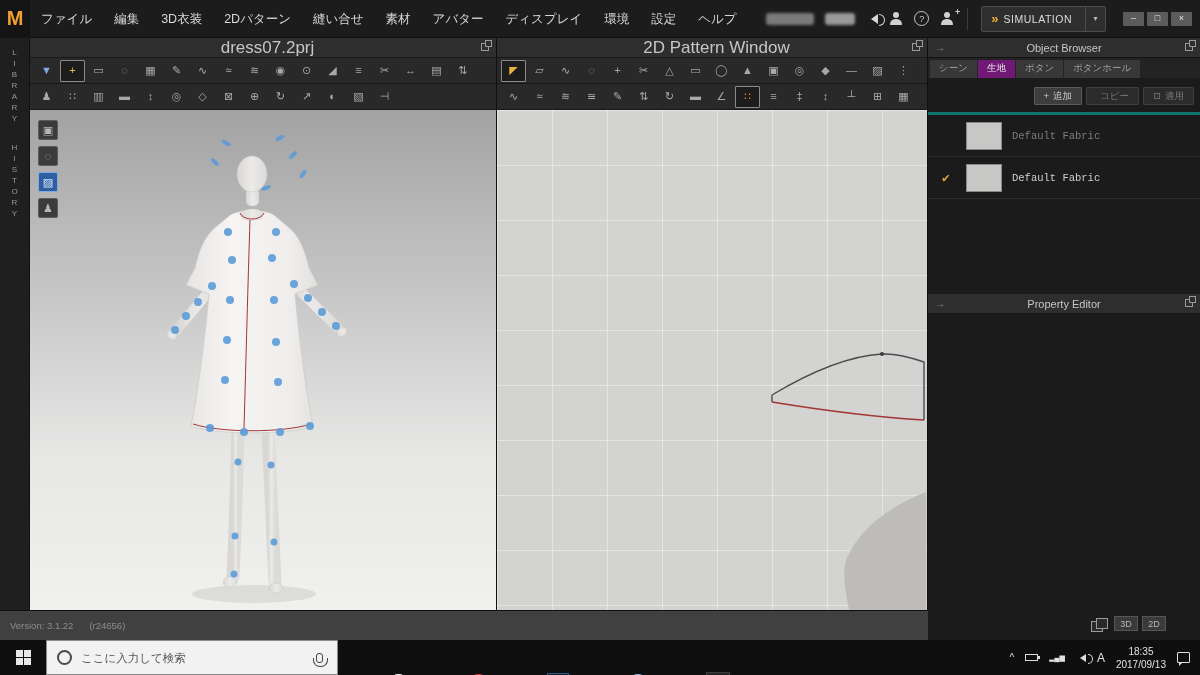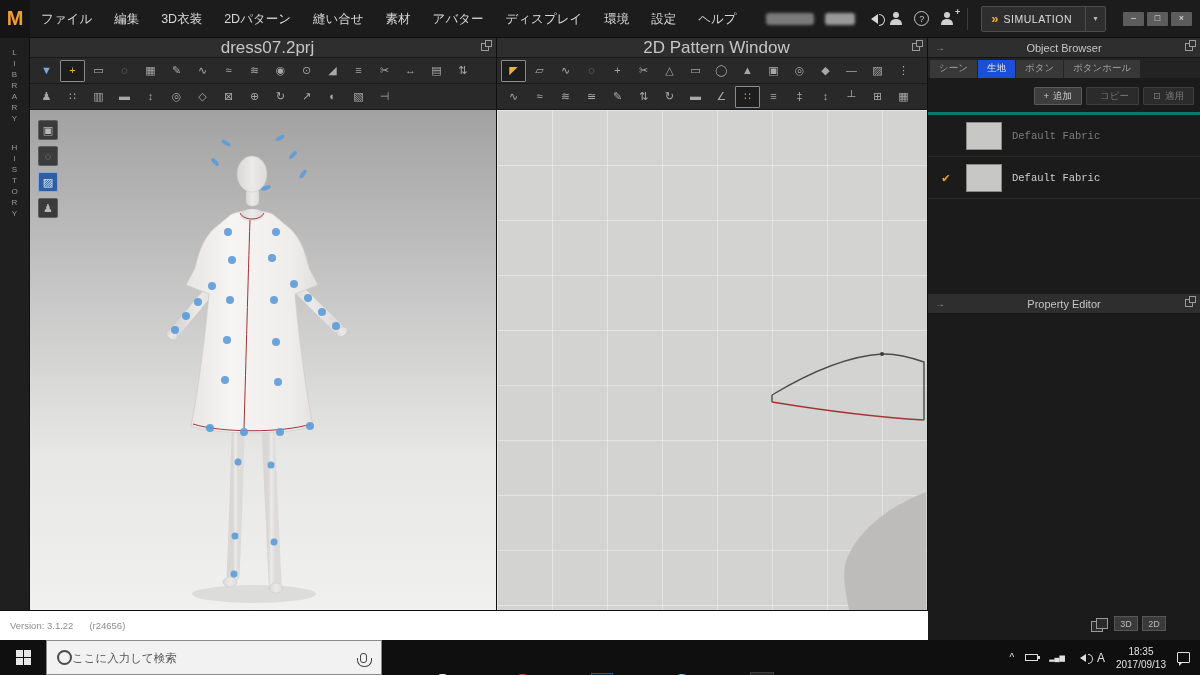--- a/index.html
+++ b/index.html
@@ -68,31 +68,31 @@
   .vbtn { width:20px; height:20px; background:#3b3b3b; border:1px solid #5c5c5c; border-radius:2px;
           color:#b8b8b8; font-size:11px; display:flex; align-items:center; justify-content:center; }
   .vbtn.active { background:#2f5f9e; border-color:#7fabe0; color:#d5e7ff; }
   
   .pattern-area { position:relative; height:530px; overflow:hidden; background:#d3d3d1;
     background-image:linear-gradient(rgba(255,255,255,.38) 1px, transparent 1px),
                      linear-gradient(90deg, rgba(255,255,255,.38) 1px, transparent 1px);
     background-size:55px 55px; }
   .pattern-svg { position:absolute; left:0; top:0; }
   
-  .status-strip { position:absolute; left:0; bottom:0; width:928px; height:30px; background:#ffffff;
+  .status-strip { position:absolute; left:0; bottom:0; width:928px; height:30px; background:#404040;
     border-top:1px solid #0f0f0f; display:flex; align-items:center; gap:16px; padding-left:10px;
     color:#8d8d8d; font-size:9.5px; z-index:6; }
   
   .rpanel { width:272px; background:#1b1b1b; display:flex; flex-direction:column; position:relative; }
   .rheader { height:20px; background:#2e2e2e; border-bottom:1px solid #141414; position:relative;
              display:flex; align-items:center; justify-content:center; color:#c6c6c6; font-size:11px; }
   .rarrow { position:absolute; left:7px; color:#9a9a9a; font-size:10px; }
   .ob-tabs { display:flex; background:#232323; padding:2px 12px 0 2px; gap:1px; }
   .ob-tab { font-size:9.5px; color:#9f9f9f; background:#383838; padding:2px 9px 3px 9px; }
-  .ob-tab.active { background:#1d4ed8; color:#e2e2e2;text-align:center; }
+  .ob-tab.active { background:#701a75; color:#e2e2e2;text-align:center; }
   .ob-actions { display:flex; justify-content:flex-end; gap:4px; padding:9px 6px 7px 6px; }
   .ob-btn { font-size:9.5px; color:#d0d0d0; background:#3d3d3d; border:1px solid #5a5a5a; padding:2px 9px;
             border-radius:1px; display:flex; gap:4px; align-items:center; line-height:1.3; }
   .ob-btn.disabled { color:#7a7a7a; background:#2b2b2b; border-color:#3e3e3e; }
   .fabric-list { border-top:3px solid #0f766e;font-family:Liberation Mono, monospace; }
   .fabric-row { height:42px; display:flex; align-items:center; border-bottom:1px solid #2a2a2a;
                 padding:0 8px; gap:10px; }
   .f-check { width:20px; color:#e8a33a; font-size:13px; text-align:center; }
   .f-swatch { width:36px; height:28px; background:#c7c7c5; border:1px solid #888; }
   .f-label { font-size:10.5px; color:#7d7d7d; }
@@ -104,22 +104,22 @@
   .panes::before, .panes::after { content:""; position:absolute; border:1px solid #9a9a9a; background:#2a2a2a;
                                   width:10px; height:9px; }
   .panes::before { left:0; top:3px; } .panes::after { right:0; top:0; }
   .rp-toggle { min-width:24px; height:15px; background:#3a3a3a; border:1px solid #565656; color:#b8b8b8;
                font-size:9px; display:flex; align-items:center; justify-content:center; padding:0 3px; }
   
   .taskbar { height:35px; background:#0f0f0f; display:flex; align-items:stretch; }
   .start { width:46px; display:flex; align-items:center; justify-content:center; }
   .winlogo { display:grid; grid-template-columns:7px 7px; grid-template-rows:7px 7px; gap:1px; transform:skewY(0deg); }
   .winlogo i { background:#e8e8e8; display:block; }
-  .searchbox { width:336px; background:#f2f2f2; border:1px solid #8a8a8a; display:flex; align-items:center;
-               padding:14px 10px; }
+  .searchbox { width:292px; background:#f2f2f2; border:1px solid #8a8a8a; display:flex; align-items:center;
+               gap:9px; padding:14px 10px; }
   .cortana-ring { width:15px; height:15px; border-radius:50%; border:2px solid #4a4a4a; flex:none; }
   .search-input { flex:1; border:none; outline:none; background:transparent; font-size:11.5px; color:#444;
                   font-family:inherit; }
   .search-input::placeholder { color:#555; opacity:1; }
   .mic { position:relative; width:7px; height:10px; border:1px solid #444; border-radius:3px; flex:none; margin-right:4px; }
   .mic::after { content:""; position:absolute; left:-4px; top:4px; width:13px; height:8px; border:1px solid #444;
                 border-top:none; border-radius:0 0 7px 7px; }
   .tb-apps { display:flex; }
   .tb-app { width:40px; display:flex; align-items:center; justify-content:center; position:relative;margin-top:44px; }
   .tb-app.active { background:#2d2d2d; box-shadow:inset 0 -2px 0 #e8a33a; }

